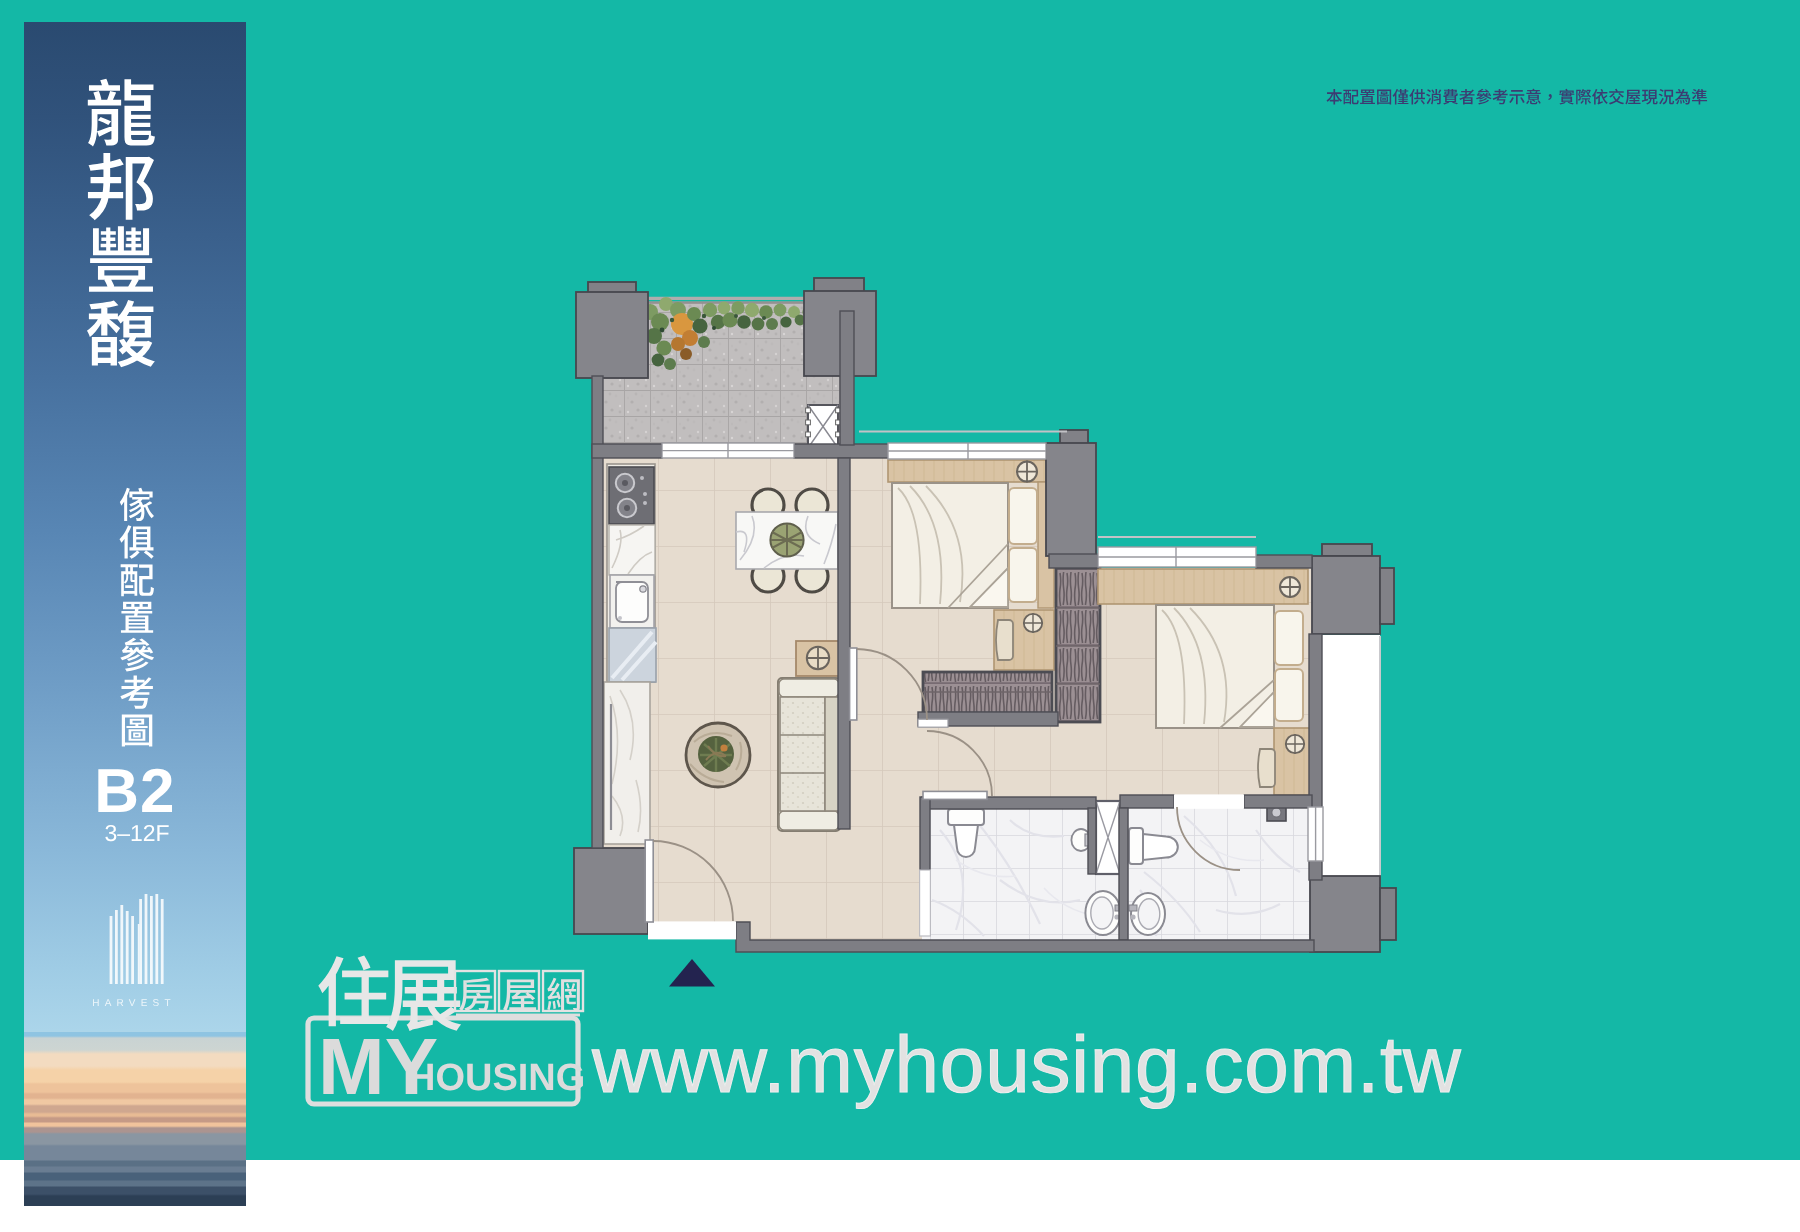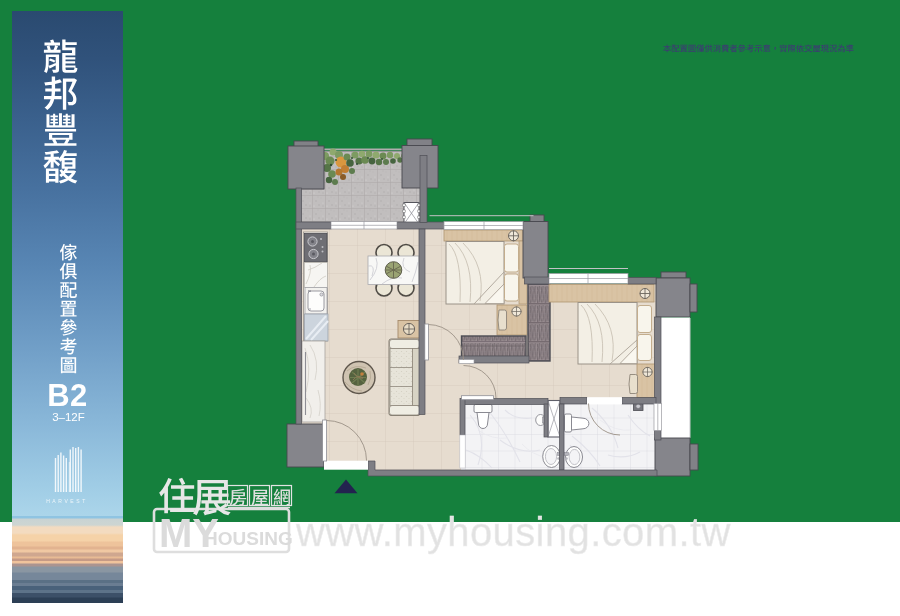--- a/index.html
+++ b/index.html
@@ -1,17 +1,17 @@
 <!DOCTYPE html>
 <html><head>
 <meta charset="utf-8">
 <style>
 html,body{margin:0;padding:0;background:#ffffff;width:900px;height:616px;overflow:hidden;
 font-family:"Liberation Sans",sans-serif;}
-#page{position:relative;width:900px;height:522px;background:#15803d;}
+#page{position:relative;width:900px;height:580px;background:#14b8a6;}
 #side{position:absolute;left:12px;top:11px;width:111px;height:592px;
 background:linear-gradient(180deg,
  #2a4a70 0%, #30527b 8%, #3a608c 18%, #47719f 30%, #5886b4 43%, #6f9dc6 56%,
  #8ab8d9 70%, #9fcce5 80%, #abd5ea 85.2%, #c2d4d8 86.0%, #dcd5c5 86.8%,
  #f3d8b6 88.2%, #f3cda4 89.5%, #e7b693 91.0%, #d8a98f 92.0%, #efc6a0 93.0%,
  #c09585 93.8%, #a59592 94.6%, #7f93a2 95.8%, #6c8395 97.0%, #49617a 98.2%,
  #32475f 99.0%, #27394e 100%);}
 svg{position:absolute;left:0;top:0;}
 #horizon{position:absolute;left:0;top:505px;width:111px;height:87px;
 background:linear-gradient(180deg,

